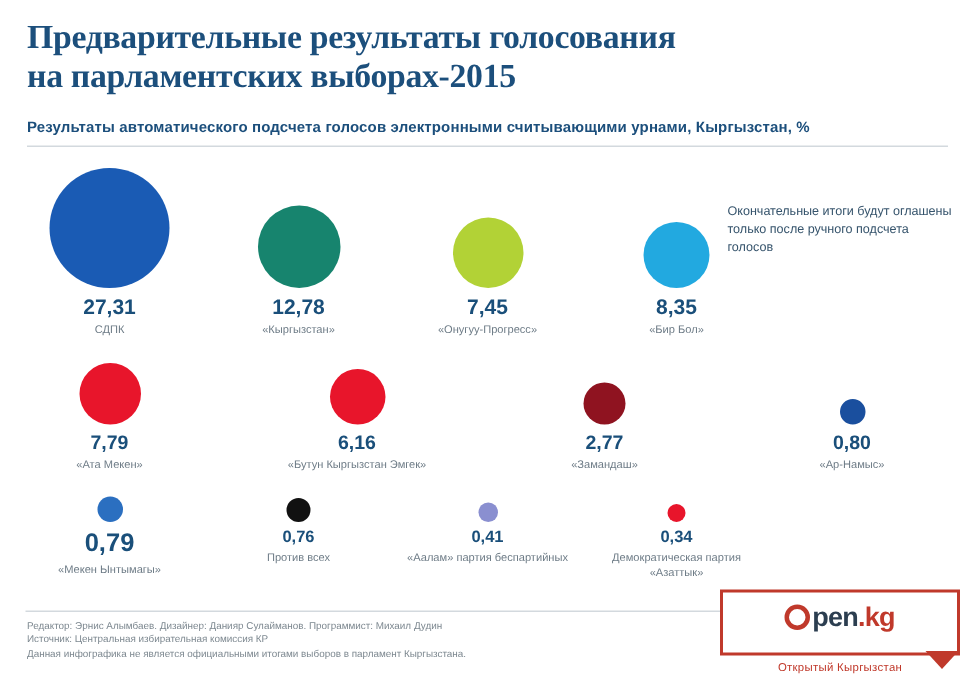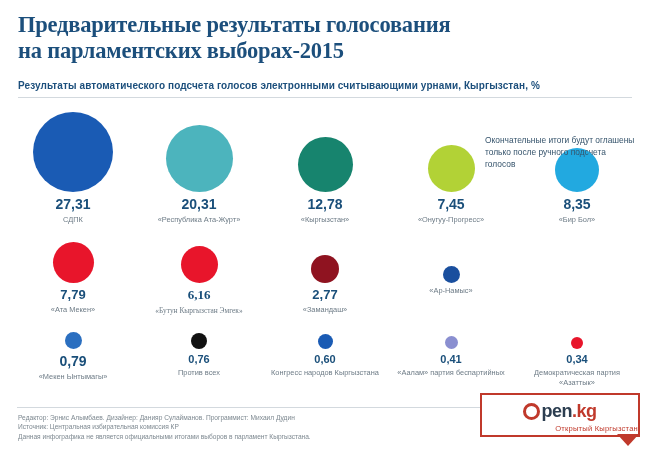--- a/index.html
+++ b/index.html
@@ -138,24 +138,25 @@
     font-family: "Liberation Sans", sans-serif;
     font-size: 18px;
     font-weight: bold;
     color: #2c3e50;
     letter-spacing: -0.5px;
   }
   .logo-text .kg {
     color: #c0392b;
   }
   .logo-sub {
-    text-align: right;
+    text-align: center;
     font-size: 7.6px;
     color: #c0392b;
     letter-spacing: 0.2px;
+    margin-top: 16px;
   }
   .logo-tri {
     position: absolute;
     right: -1px;
     bottom: -11px;
     width: 0;
     height: 0;
     border-left: 11px solid transparent;
     border-right: 11px solid transparent;
     border-top: 12px solid #c0392b;
@@ -179,97 +180,84 @@
       <div class="row" style="margin-top: 6px;">
         <div class="cell" style="width: 20%;">
           <div class="bubble-wrap" style="height: 86px;">
             <span class="bubble" style="width: 80px; height: 80px; background: rgb(26, 91, 180);"></span>
           </div>
           <div class="value" style="font-size: 14px; color: rgb(26, 79, 122);">27,31</div>
           <div class="label">СДПК</div>
         </div>
         <div class="cell" style="width: 20%;">
           <div class="bubble-wrap" style="height: 86px;">
-            <span class="bubble" style="width: 67px; height: 67px; background: rgb(76, 180, 189);"></span>
-          </div>
-          <div class="value" style="font-size: 14px; color: rgb(26, 79, 122);">20,31</div>
-          <div class="label">«Республика Ата-Журт»</div>
-        </div>
-        <div class="cell" style="width: 20%;">
-          <div class="bubble-wrap" style="height: 86px;">
             <span class="bubble" style="width: 55px; height: 55px; background: rgb(23, 132, 110);"></span>
           </div>
           <div class="value" style="font-size: 14px; color: rgb(26, 79, 122);">12,78</div>
           <div class="label">«Кыргызстан»</div>
         </div>
         <div class="cell" style="width: 20%;">
           <div class="bubble-wrap" style="height: 86px;">
             <span class="bubble" style="width: 47px; height: 47px; background: rgb(178, 210, 54);"></span>
           </div>
           <div class="value" style="font-size: 14px; color: rgb(26, 79, 122);">7,45</div>
           <div class="label">«Онугуу-Прогресс»</div>
         </div>
         <div class="cell" style="width: 20%;">
           <div class="bubble-wrap" style="height: 86px;">
             <span class="bubble" style="width: 44px; height: 44px; background: rgb(34, 169, 224);"></span>
           </div>
           <div class="value" style="font-size: 14px; color: rgb(26, 79, 122);">8,35</div>
           <div class="label">«Бир Бол»</div>
         </div>
       </div>
-      <div class="row" style="margin-top: 8px;">
+      <div class="row" style="margin-top: 8px; gap: 39px;">
         <div class="cell" style="width: 20%;">
           <div class="bubble-wrap" style="height: 50px;">
             <span class="bubble" style="width: 41px; height: 41px; background: rgb(232, 21, 43);"></span>
           </div>
           <div class="value" style="font-size: 13px; color: rgb(26, 79, 122);">7,79</div>
           <div class="label">«Ата Мекен»</div>
         </div>
-        <div class="cell" style="width: 20%; font-family: Liberation Serif, serif;">
+        <div class="cell" style="width: 20%;">
           <div class="bubble-wrap" style="height: 50px;">
             <span class="bubble" style="width: 37px; height: 37px; background: rgb(232, 21, 43);"></span>
           </div>
           <div class="value" style="font-size: 13px; color: rgb(26, 79, 122);">6,16</div>
           <div class="label">«Бутун Кыргызстан Эмгек»</div>
         </div>
         <div class="cell" style="width: 20%;">
           <div class="bubble-wrap" style="height: 50px;">
             <span class="bubble" style="width: 28px; height: 28px; background: rgb(143, 19, 32);"></span>
           </div>
           <div class="value" style="font-size: 13px; color: rgb(26, 79, 122);">2,77</div>
           <div class="label">«Замандаш»</div>
         </div>
         <div class="cell" style="width: 20%;">
           <div class="bubble-wrap" style="height: 50px;">
             <span class="bubble" style="width: 17px; height: 17px; background: rgb(26, 79, 158);"></span>
           </div>
+          <div class="value" style="font-size: 13px; color: rgb(26, 79, 122);">0,80</div>
           <div class="label">«Ар-Намыс»</div>
         </div>
       </div>
       <div class="row" style="margin-top: 8px;">
         <div class="cell" style="width: 20%;">
           <div class="bubble-wrap" style="height: 26px;">
             <span class="bubble" style="width: 17px; height: 17px; background: rgb(43, 111, 192);"></span>
           </div>
-          <div class="value" style="font-size: 14px; color: rgb(26, 79, 122);">0,79</div>
+          <div class="value" style="font-size: 17px; color: rgb(26, 79, 122);">0,79</div>
           <div class="label">«Мекен Ынтымагы»</div>
         </div>
         <div class="cell" style="width: 20%;">
           <div class="bubble-wrap" style="height: 26px;">
             <span class="bubble" style="width: 16px; height: 16px; background: rgb(17, 17, 17);"></span>
           </div>
           <div class="value" style="font-size: 11px; color: rgb(26, 79, 122);">0,76</div>
           <div class="label">Против всех</div>
-        </div>
-        <div class="cell" style="width: 20%;">
-          <div class="bubble-wrap" style="height: 26px;">
-            <span class="bubble" style="width: 15px; height: 15px; background: rgb(26, 91, 180);"></span>
-          </div>
-          <div class="value" style="font-size: 11px; color: rgb(26, 79, 122);">0,60</div>
-          <div class="label">Конгресс народов Кыргызстана</div>
         </div>
         <div class="cell" style="width: 20%;">
           <div class="bubble-wrap" style="height: 26px;">
             <span class="bubble" style="width: 13px; height: 13px; background: rgb(138, 143, 208);"></span>
           </div>
           <div class="value" style="font-size: 11px; color: rgb(26, 79, 122);">0,41</div>
           <div class="label">«Аалам» партия беспартийных</div>
         </div>
         <div class="cell" style="width: 20%;">
           <div class="bubble-wrap" style="height: 26px;">

